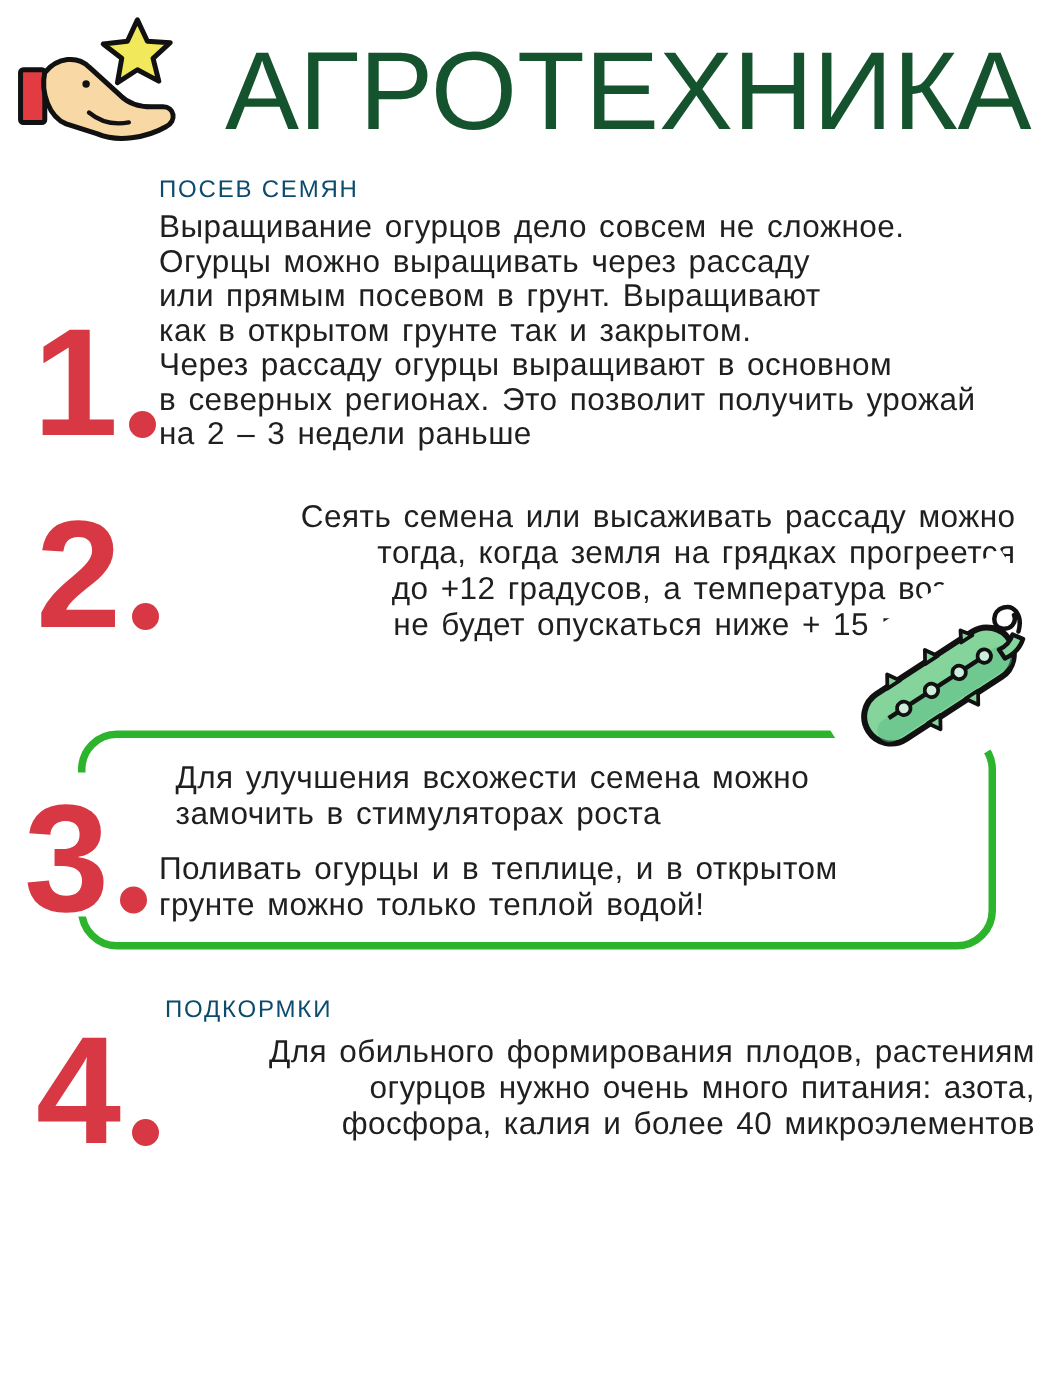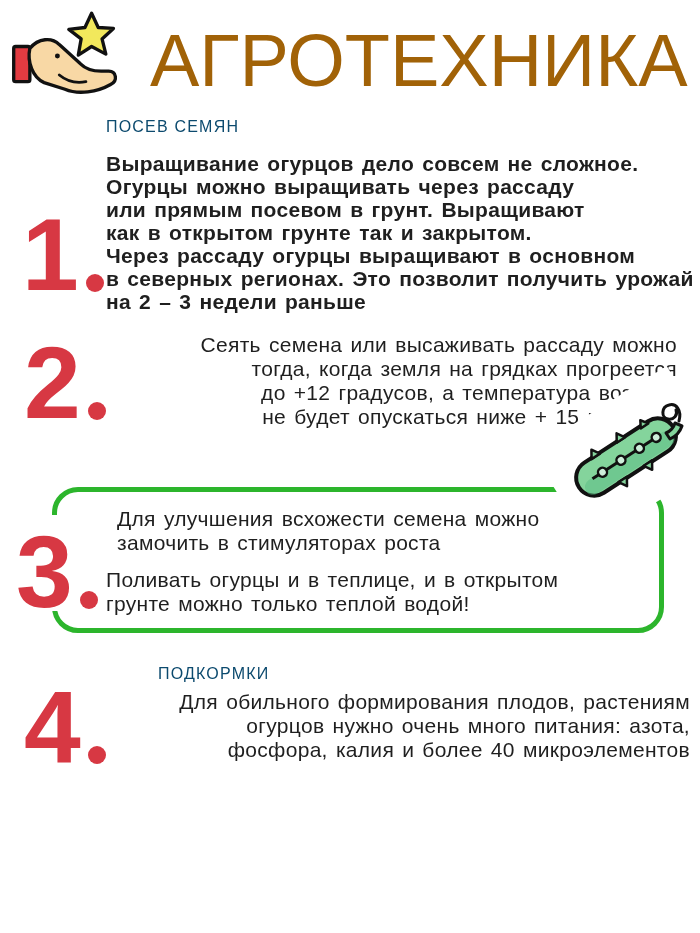--- a/index.html
+++ b/index.html
@@ -4,21 +4,21 @@
 <style>
   html,body{margin:0;padding:0;background:#ffffff;}
   .page{
     position:relative;width:700px;height:933px;overflow:hidden;background:#ffffff;
     font-family:"Liberation Sans",sans-serif;color:#1f1f1f;
   }
   .abs{position:absolute;}
   
   .title{
     left:150px;top:24px;font-size:74px;line-height:1;font-weight:500;
-    color:#a16207;letter-spacing:0px;white-space:nowrap;
+    color:#14532d;letter-spacing:0px;white-space:nowrap;
   }
   .header-icon{left:8px;top:6px;}
   
   .num{display:flex;align-items:flex-end;line-height:102px;}
   .num .digit{
     font-size:102px;font-weight:bold;color:#d73843;line-height:102px;
   }
   .num .dot{
     width:18px;height:18px;border-radius:50%;background:#d73843;
     margin:0 0 14px 7px;flex:0 0 auto;
@@ -27,27 +27,27 @@
   .n2{left:24px;top:332px;}
   .n3{left:16px;top:521px;z-index:6;}
   .n4{left:24px;top:676px;}
   
   .sec-heading{
     font-size:16px;line-height:26px;letter-spacing:1.2px;color:#0c4a6e;
     white-space:nowrap;
   }
   .h1s{left:106px;top:114px;}
   .hrec{left:117px;top:452px;}
-  .h4s{left:110px;top:661px;margin-left:48px;}
+  .h4s{left:110px;top:661px;}
   
   .para{
     font-size:21px;line-height:24px;letter-spacing:0.3px;word-spacing:2px;
     white-space:pre-line;color:#1f1f1f;
   }
-  .p1{left:106px;top:152px;width:590px;line-height:23px;font-weight:bold;}
+  .p1{left:106px;top:140px;width:590px;line-height:23px;}
   .p2{left:117px;top:333px;width:560px;text-align:right;}
   .pb1{left:117px;top:507px;width:520px;z-index:5;}
   .pb2{left:106px;top:568px;width:540px;z-index:5;}
   .p4{left:110px;top:690px;width:580px;text-align:right;}
   
   .rec-box{
     left:52px;top:487px;width:602px;height:136px;
     border:5px solid #2cb52c;border-radius:26px;background:#ffffff;z-index:1;
   }
   

